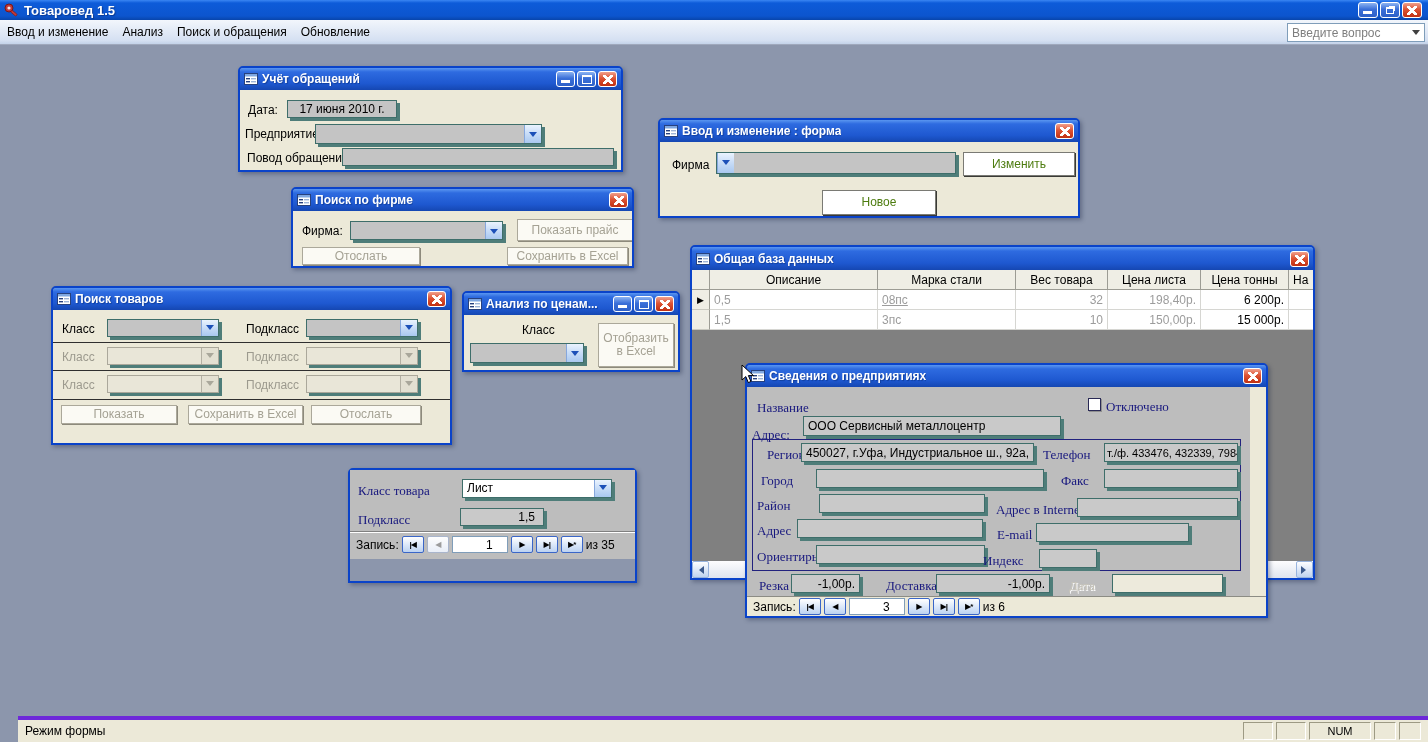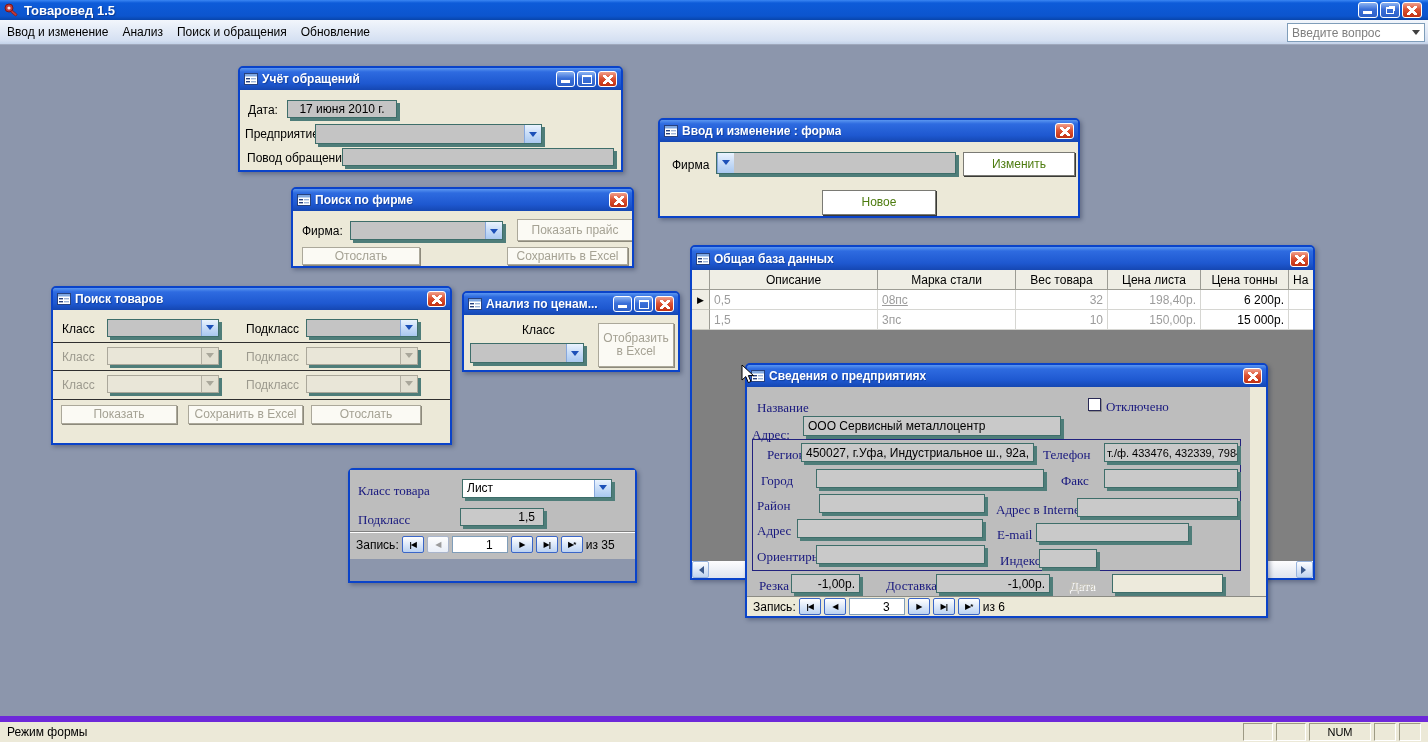--- a/index.html
+++ b/index.html
@@ -24,22 +24,22 @@
                linear-gradient(-45deg,transparent 42%,#fff 42%,#fff 58%,transparent 58%); }
 
   .menubar { position:absolute; top:20px; left:0; right:0; height:25px;
     background:linear-gradient(180deg,#F2F6FC 0%,#D5E0F2 85%,#C3D2E9 100%);
     border-bottom:1px solid #9FA8BC; display:flex; align-items:center; z-index:49; }
   .menu-item { padding:0 7px; height:100%; display:flex; align-items:center; color:#000; white-space:nowrap; }
   .question-box { position:absolute; right:3px; top:3px; width:138px; height:19px; background:#fff;
     border:1px solid #7F9DB9; display:flex; align-items:center; padding:0 4px; color:#7E7E7E; }
   .q-caret { margin-left:auto; width:0; height:0; border:4px solid transparent; border-top:5px solid #404040; margin-top:4px; }
 
-  .statusbar { position:absolute; left:0; bottom:0; right:0; height:26px; background:#ECE9D8;
-    border-top:6px solid #6d28d9; display:flex; align-items:center; padding:0 7px; z-index:50; }
+  .statusbar { position:absolute; left:18px; bottom:0; right:0; height:26px; background:#ECE9D8;
+    border-top:4px solid #6d28d9; display:flex; align-items:center; padding:0 7px; z-index:50; }
   .status-panels { margin-left:auto; display:flex; gap:3px; }
   .status-panel { height:18px; border:1px solid; border-color:#9D9A84 #FFF #FFF #9D9A84;
     display:flex; align-items:center; justify-content:center; font-size:11px; color:#000; }
 
   
   .win { position:absolute; border:2px solid #0A43C9; border-radius:5px 5px 0 0; box-shadow:2px 2px 4px rgba(20,30,60,.35); }
   .titlebar { height:22px; background:linear-gradient(180deg,#5A96F0 0%,#2E6BE0 18%,#1E58D0 70%,#1547B2 100%);
     border-radius:3px 3px 0 0; display:flex; align-items:center; padding:0 4px; gap:4px; }
   .win-title { color:#fff; font-weight:bold; font-size:12px; white-space:nowrap; overflow:hidden; text-shadow:1px 1px 1px #113F9E; }
   .win-controls { margin-left:auto; display:flex; gap:2px; }
@@ -491,21 +491,21 @@
         <span class="slbl" style="left:249px; top:115px;">Адрес в Internet</span>
         <div class="afield lite" style="left:330px; top:111px; width:161px; height:19px;"></div>
 
         <span class="slbl" style="left:10px; top:136px;">Адрес</span>
         <div class="afield lite" style="left:50px; top:132px; width:186px; height:19px;"></div>
         <span class="slbl" style="left:250px; top:140px;">E-mail</span>
         <div class="afield lite" style="left:289px; top:136px; width:153px; height:19px;"></div>
 
         <span class="slbl" style="left:10px; top:162px;">Ориентиры</span>
         <div class="afield lite" style="left:69px; top:158px; width:169px; height:19px;"></div>
-        <span class="slbl" style="left:253px; top:166px;">Индекс</span>
+        <span class="slbl" style="left:236px; top:166px;">Индекс</span>
         <div class="afield lite" style="left:292px; top:162px; width:58px; height:19px;"></div>
 
         <span class="slbl" style="left:12px; top:191px;">Резка</span>
         <div class="afield rt lite" style="left:44px; top:187px; width:69px; height:19px;">-1,00р.</div>
         <span class="slbl" style="left:139px; top:191px;">Доставка</span>
         <div class="afield rt lite" style="left:189px; top:187px; width:114px; height:19px;">-1,00р.</div>
         <span class="slbl embossed" style="left:322px; top:191px;">Дата</span>
         <div class="afield cream" style="left:365px; top:187px; width:111px; height:19px;"></div>
       </div>
 

